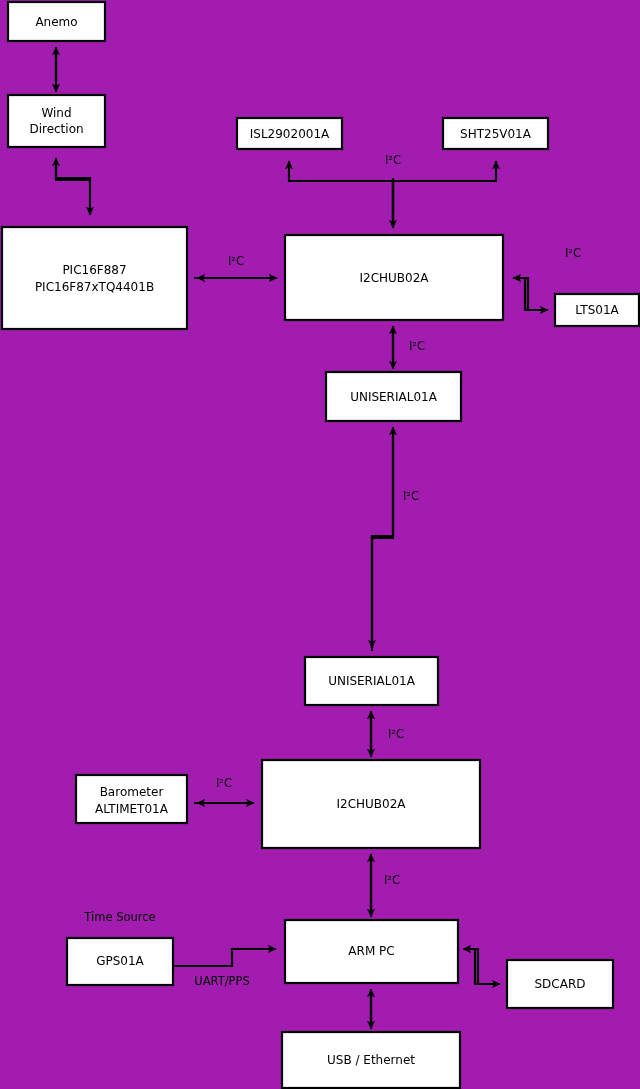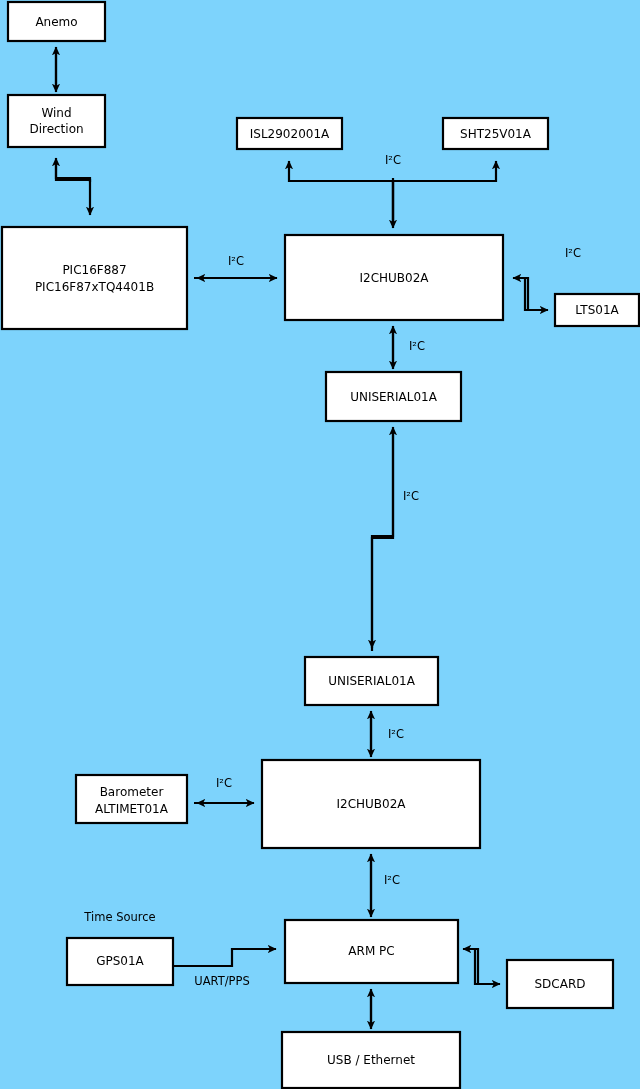--- a/index.html
+++ b/index.html
@@ -8,21 +8,21 @@
     padding: 0;
     background: #ffffff;
   }
   body {
     font-family: "DejaVu Sans", "Liberation Sans", sans-serif;
   }
   #diagram-root {
     position: relative;
     width: 640px;
     height: 1089px;
-    background: #7dd3fc;
+    background: #a21caf;
     overflow: hidden;
   }
   svg.diagram-canvas {
     position: absolute;
     left: 0;
     top: 0;
     width: 640px;
     height: 1089px;
     display: block;
   }

